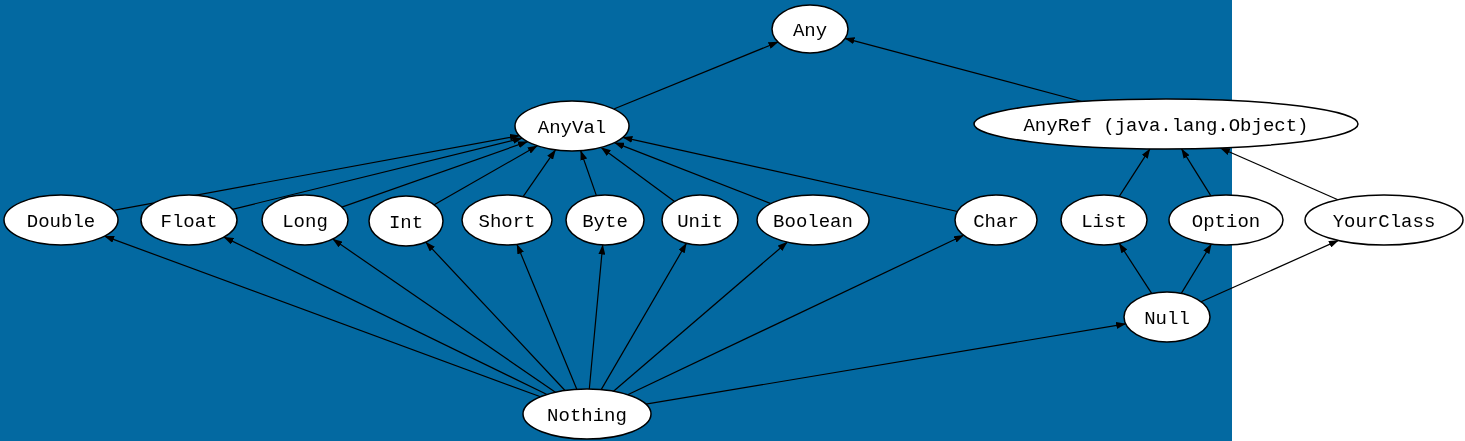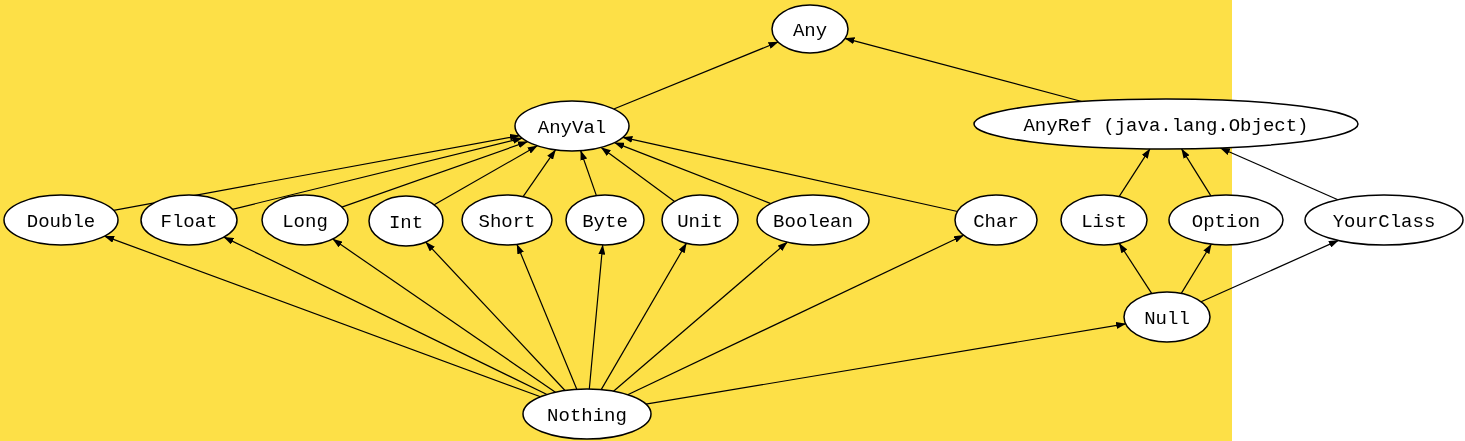--- a/index.html
+++ b/index.html
@@ -8,21 +8,21 @@
     background: #ffffff;
     width: 1465px;
     height: 441px;
     overflow: hidden;
     font-family: "Liberation Mono", "DejaVu Sans Mono", monospace;
   }
   .diagram-wrap {
     position: relative;
     width: 1232px;
     height: 441px;
-    background: #fde047;
+    background: #0369a1;
   }
   svg { display: block; }
   .node-ellipse {
     fill: #ffffff;
     stroke: #000000;
     stroke-width: 1.5;
   }
   .node-label {
     fill: #000000;
     font-family: "Liberation Mono", "DejaVu Sans Mono", monospace;

